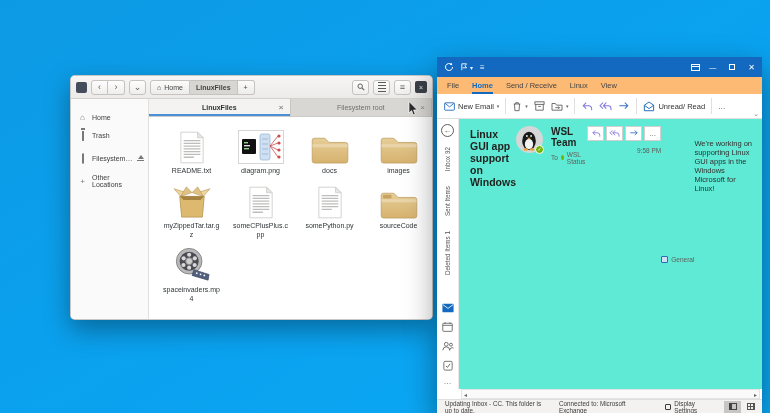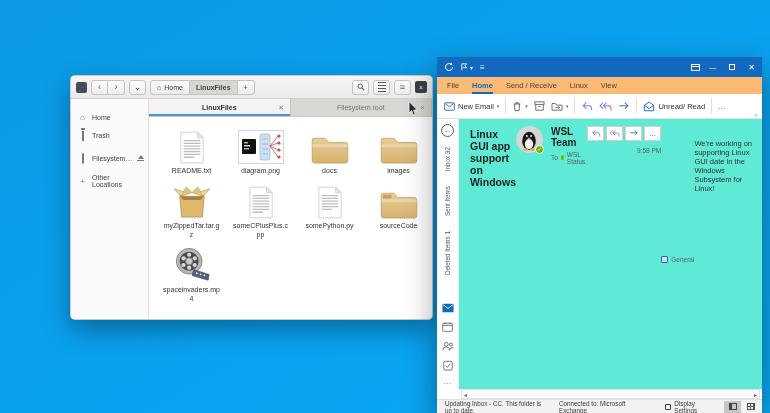--- a/index.html
+++ b/index.html
@@ -578,21 +578,21 @@
                   <span style="font-size:7px;color:#444">…</span>
                 </span>
             </span>
             <span class="msg-time">9:58 PM</span>
           </span>
         </div>
         <div class="tagrow">
           <span class="tagicon"></span>
           <span>General</span>
         </div>
-        <div class="msg-body">We're working on supporting Linux GUI date in the Windows Subsystem for Linux!</div>
+        <div class="msg-body">We're working on supporting Linux GUI apps in the Windows Microsoft for Linux!</div>
       </div>
     </div>
 
     <div class="ol-hscroll">
       <span>◂</span>
       <span>▸</span>
     </div>
 
     <div class="ol-status">
       <span>Updating Inbox - CC. This folder is up to date.</span>

